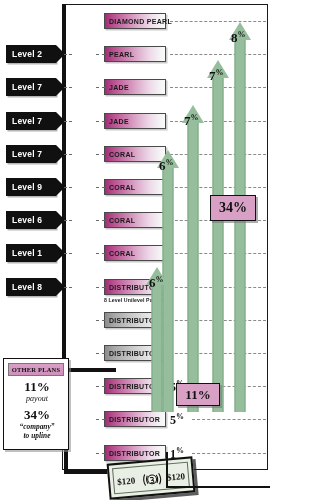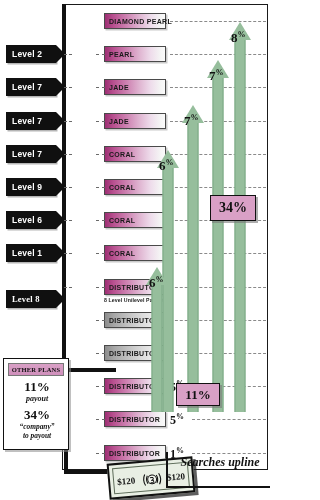--- a/index.html
+++ b/index.html
@@ -71,21 +71,21 @@
         box-shadow:2px 2px 0 rgba(140,140,140,.55);z-index:9;}
   #op-title{position:absolute;left:4px;top:4px;width:56px;height:13px;
         background:linear-gradient(to bottom,#d9a0c6,#cf8fbb);
         border:1px solid #777;box-sizing:border-box;
         font-family:"Liberation Serif", serif;font-weight:bold;font-size:6.5px;
         color:#111;display:flex;align-items:center;justify-content:center;
         letter-spacing:.2px;}
   .op-line{position:absolute;width:66px;text-align:center;left:0;
         font-family:"Liberation Serif", serif;color:#111;}
   .op-big{font-size:13px;font-weight:bold;}
-  .op-it{font-size:8px;font-style:italic;font-weight:bold;}
+  .op-it{font-size:8px;font-style:italic;font-weight:normal;}
   .op-it2{font-size:7.4px;font-style:italic;font-weight:bold;line-height:8.4px;}
 
   
   #bottom-bracket{position:absolute;left:64px;top:368px;width:3.5px;height:106px;background:#111;z-index:7;}
   #bb-top{position:absolute;left:64px;top:368px;width:52px;height:4px;background:#111;z-index:7;}
   #bb-bot{position:absolute;left:64px;top:470px;width:52px;height:4px;background:#111;z-index:7;}
 
   
   #bill{position:absolute;left:108px;top:460px;width:86px;height:36px;
         background:#e9efe4;border:2px solid #111;box-sizing:border-box;
@@ -149,21 +149,21 @@
     </div>
     <div class="tag-connector" style="top: 187px;"></div>
     <div class="level-tag" style="top: 211px; text-align: right;">
       <span>Level 6</span>
     </div>
     <div class="tag-connector" style="top: 220px;"></div>
     <div class="level-tag" style="top: 244px;">
       <span>Level 1</span>
     </div>
     <div class="tag-connector" style="top: 253px;"></div>
-    <div class="level-tag" style="top: 290px; font-family: Liberation Serif, serif;">
+    <div class="level-tag" style="top: 278px;">
       <span>Level 8</span>
     </div>
     <div class="tag-connector" style="top: 287px;"></div>
   </div>
 
 <div id="rank-bars">
     <div class="rank-bar" style="top: 13px;">
       <span>DIAMOND PEARL</span>
     </div>
     <div class="rank-bar" style="top: 46px;">
@@ -254,21 +254,21 @@
 
 <div class="callout" id="callout-total" style="left:210px;top:195px;width:44px;height:24px;font-size:14px;">34%</div>
 <div class="callout" id="callout-other" style="left:176px;top:383px;width:42px;height:21px;font-size:13px;">11%</div>
 
 <div id="other-plans">
   <div id="op-title">OTHER PLANS</div>
   <div class="op-line op-big" style="top:20px;">11%</div>
   <div class="op-line op-it" style="top:35px;">payout</div>
   <div class="op-line op-big" style="top:48px;">34%</div>
   <div class="op-line op-it2" style="top:64px;">“company”</div>
-  <div class="op-line op-it2" style="top:73px;">to payout</div>
+  <div class="op-line op-it2" style="top:73px;">to upline</div>
 </div>
 
 <div id="bb-top"></div>
 <div id="bottom-bracket"></div>
 <div id="bb-bot"></div>
 
 <div id="bill">
   <div id="bill-inner"></div>
   <div class="bill-amt" style="left:7px;">$120</div>
   <div class="bill-amt" style="right:7px;">$120</div>
@@ -277,15 +277,14 @@
     <path d="M5.5 4.5 Q3.4 8.5 5.5 12.5" stroke="#111" stroke-width="1.1" fill="none"></path>
     <path d="M17 3 Q20 8.5 17 14" stroke="#111" stroke-width="1.1" fill="none"></path>
     <path d="M14.5 4.5 Q16.6 8.5 14.5 12.5" stroke="#111" stroke-width="1.1" fill="none"></path>
     <circle cx="10" cy="8.5" r="4.4" fill="#f3f6ef" stroke="#111" stroke-width="1"></circle>
     <path d="M8 6.6 Q11.6 6 11.2 8 Q10.8 9.6 9 9.4 Q11.8 9.2 11.4 11 Q11 12.4 8.2 11.6" stroke="#111" stroke-width="1" fill="none"></path>
   </svg>
 </div>
 
 <div id="searches-bracket"></div>
 <div id="searches">
-  <div>Searches upline</div>
 </div>
 <div id="searches-rule"></div>
 
 </body></html>

